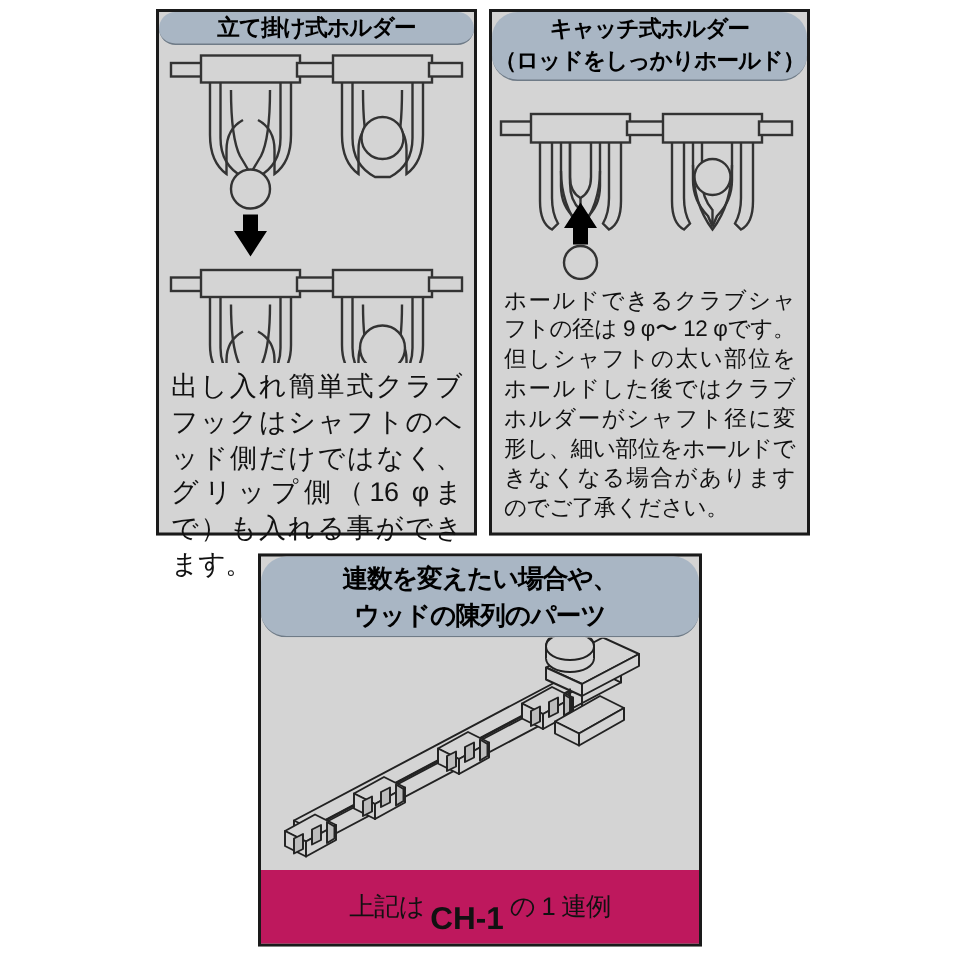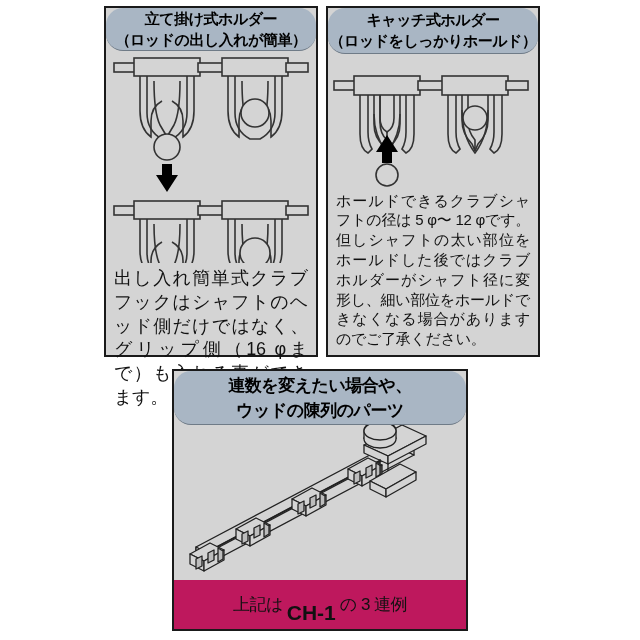--- a/index.html
+++ b/index.html
@@ -80,21 +80,20 @@
 
   svg{display:block;}
 </style>
 </head>
 <body>
 
 <div class="panel" id="panel-standup">
 
   <div class="panel-header">
     <span class="hline">立て掛け式ホルダー</span>
-    <span class="hline">（ロッドの出し入れが簡単）</span>
   </div>
 
   <div class="panel-figure">
     <svg width="210" height="212" viewBox="0 0 210 212">
       <g fill="none" stroke="#333" stroke-width="1.6">
 
         <g>
           <rect x="8" y="12" width="22" height="9" fill="#d4d4d4"></rect>
           <rect x="28" y="7" width="66" height="18" fill="#d4d4d4"></rect>
           <rect x="92" y="12" width="26" height="9" fill="#d4d4d4"></rect>
@@ -195,21 +194,21 @@
         <circle cx="147" cy="64" r="12" fill="#d4d4d4" stroke="#333" stroke-width="1.6"></circle>
 
         <g stroke="none" fill="#000">
           <path d="M59 84 L48 101 L54 101 L54 112 L64 112 L64 101 L70 101 Z" transform="translate(0,-3)"></path>
         </g>
         <circle cx="59" cy="121" r="11" fill="#d4d4d4" stroke="#333" stroke-width="1.6"></circle>
       </g>
     </svg>
   </div>
 
-  <div class="panel-body">ホールドできるクラブシャフトの径は 5 φ〜 12 φです。但しシャフトの太い部位をホールドした後ではクラブホルダーがシャフト径に変形し、細い部位をホールドできなくなる場合がありますのでご了承ください。</div>
+  <div class="panel-body">ホールドできるクラブシャフトの径は 9 φ〜 12 φです。但しシャフトの太い部位をホールドした後ではクラブホルダーがシャフト径に変形し、細い部位をホールドできなくなる場合がありますのでご了承ください。</div>
 </div>
 
 <div class="panel" id="panel-rail">
 
   <div class="panel-header">
     <span class="hline">連数を変えたい場合や、</span>
     <span class="hline">ウッドの陳列のパーツ</span>
   </div>
 
   <div class="panel-figure">
@@ -279,15 +278,15 @@
           <path d="M196 56 L196 64 L212 72 L212 64 Z"></path>
           <path d="M212 64 L242 47 L242 55 L212 72 Z"></path>
         </g>
       </g>
     </svg>
   </div>
 
   <div class="panel-caption">
     <span class="cap-normal">上記は</span>
     <span class="cap-strong">CH-1</span>
-    <span class="cap-normal">の 3 連例</span>
+    <span class="cap-normal">の 1 連例</span>
   </div>
 </div>
 
 </body></html>

